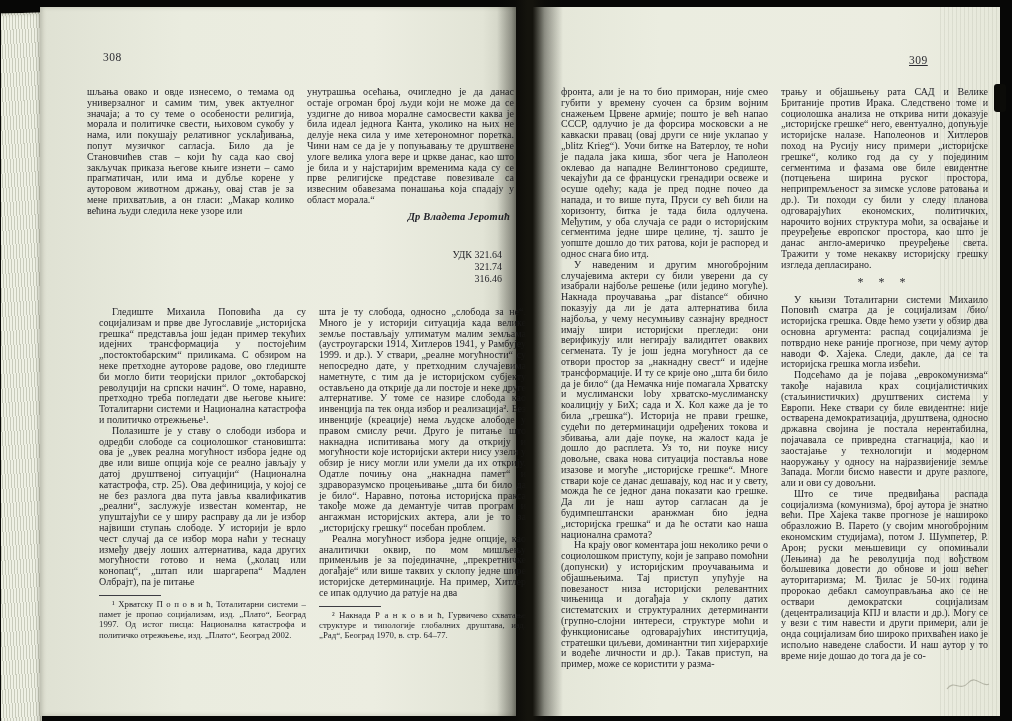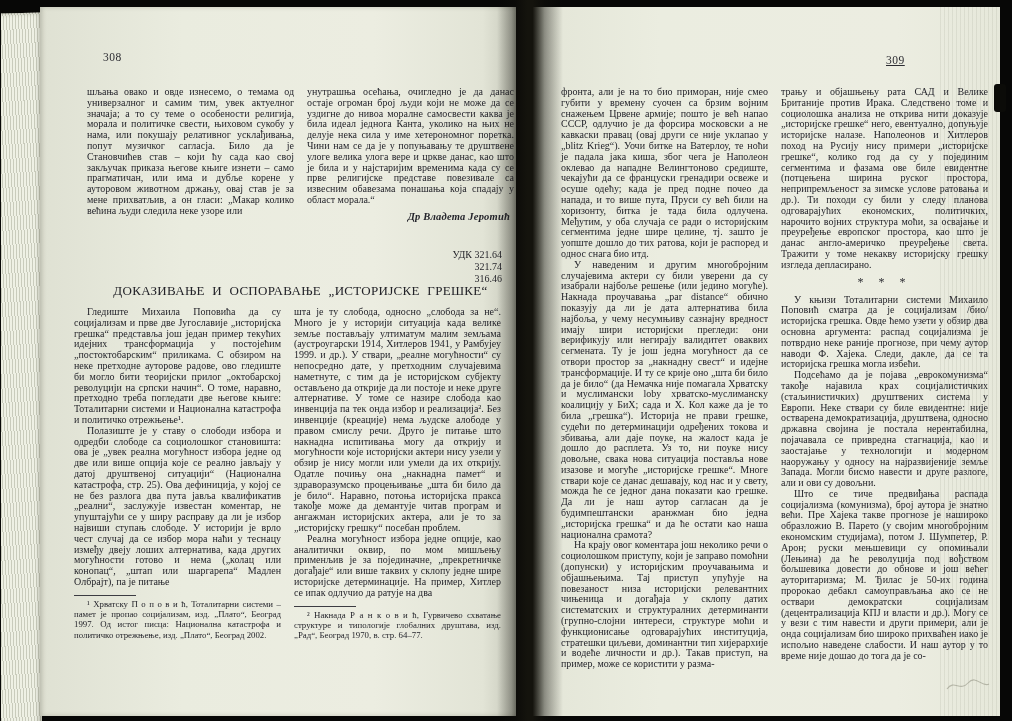--- a/index.html
+++ b/index.html
@@ -14,25 +14,25 @@
   .foredge-left{position:absolute;left:1px;top:13px;width:41px;height:712px;transform:skewY(-1.6deg);
     background:#e3e5d7;
     background-image:repeating-linear-gradient(86deg,rgba(96,100,80,.20) 0 1px,rgba(250,252,242,.5) 1px 3px);
     box-shadow:inset -3px 0 4px rgba(60,60,45,.35);}
   .foredge-right{position:absolute;right:0;top:0;width:60px;height:100%;pointer-events:none;
     background:repeating-linear-gradient(90deg,rgba(108,112,92,.11) 0 1px,rgba(255,255,255,0) 1px 4px);}
   .gutter{position:absolute;left:497px;top:0;width:66px;height:721px;pointer-events:none;z-index:5;
     background:linear-gradient(to right,rgba(18,17,12,0) 0%,rgba(18,17,12,.40) 28%,#14130d 46%,#14130d 54%,rgba(18,17,12,.42) 72%,rgba(18,17,12,0) 100%);}
   .pagenum{position:absolute;font-size:11.5px;color:#2b2b31;letter-spacing:.5px;}
   .pn-left{left:63px;top:44px;}
-  .pn-right{left:358px;top:47px;text-decoration:underline;}
+  .pn-right{left:381px;top:47px;text-decoration:underline;}
   .cols{position:absolute;display:flex;gap:13px;}
   .col{width:207px;}
   .lp-top{left:47px;top:80px;width:427px;}
-  .lp-article{left:34px;top:300px;width:427px;}
+  .lp-article{left:59px;top:300px;width:427px;}
   .rp-cols{left:33px;top:80px;width:427px;}
   p.para{margin:0;font-size:10px;line-height:10.8px;text-align:justify;color:#24242b;
     -webkit-hyphens:none;hyphens:none;}
   p.ind{text-indent:13px;}
   .footnote p.para{font-size:8.8px;line-height:10.3px;}
   .fnrule{width:62px;border-top:1px solid #3c3c42;margin:7px 0 3px 0;}
   .it{}
   .title{position:absolute;left:47px;top:276px;width:427px;text-align:center;
     font-size:13px;color:#222228;letter-spacing:.3px;word-spacing:4px;white-space:nowrap;}
   .sig{text-align:right;font-style:italic;font-weight:bold;font-size:10.5px;color:#24242b;
@@ -62,21 +62,20 @@
           </div>
         <div class="sig">Др Владета Јеротић</div>
         <div class="udk">
           <div>УДК 321.64</div>
           <div>321.74</div>
           <div>316.46</div>
         </div>
       </div>
     </div>
 
-    <div class="title">ДОКАЗИВАЊЕ И ОСПОРАВАЊЕ „ИСТОРИЈСКЕ ГРЕШКЕ“</div>
 
     <div class="cols lp-article">
       <div class="col">
         <div>
             <p class="para ind"><span>Гледиште Михаила Поповића да су социјализам и прве две Југославије „историјска грешка“ представља још један пример текућих идејних трансформација у постојећим „постоктобарским“ приликама. С обзиром на неке претходне ауторове радове, ово гледиште би могло бити теоријски прилог „октобарској револуцији на српски начин“. О томе, наравно, претходно треба погледати две његове књиге: </span><span class="it">Тоталитарни системи</span><span> и </span><span class="it">Национална катастрофа и политичко отрежњење</span><span>¹.</span></p>
             <p class="para ind"><span>Полазиште је у ставу о слободи избора и одредби слободе са социолошког становишта: ова је „увек реална могућност избора једне од две или више опција које се реално јављају у датој друштвеној ситуацији“ (</span><span class="it">Национална катастрофа</span><span>, стр. 25). Ова дефиниција, у којој се не без разлога два пута јавља квалификатив „реални“, заслужује известан коментар, не упуштајући се у ширу расправу да ли је избор највиши ступањ слободе. У историји је врло чест случај да се избор мора наћи у теснацу између двеју лоших алтернатива, када других могућности готово и нема („колац или конопац“, „штап или шаргарепа“ Мадлен Олбрајт), па је питање</span></p>
           </div>
         <div class="fnrule"></div>
         <div class="footnote">
             <p class="para ind"><span>¹ Хрватску П о п о в и ћ, </span><span class="it">Тоталитарни системи – памет је пропао социјализам</span><span>, изд. „Плато“, Београд 1997. Од истог писца: </span><span class="it">Национална катастрофа и политичко отрежњење</span><span>, изд. „Плато“, Београд 2002.</span></p>

